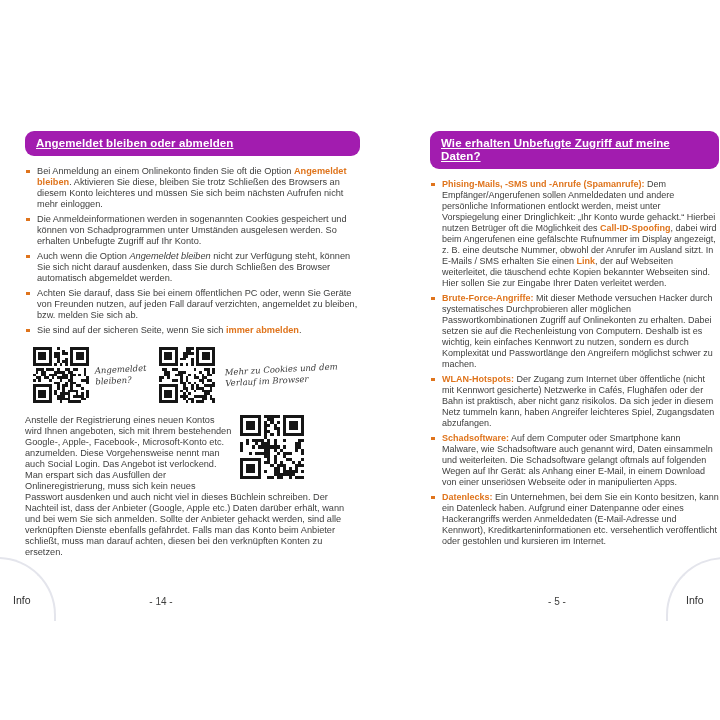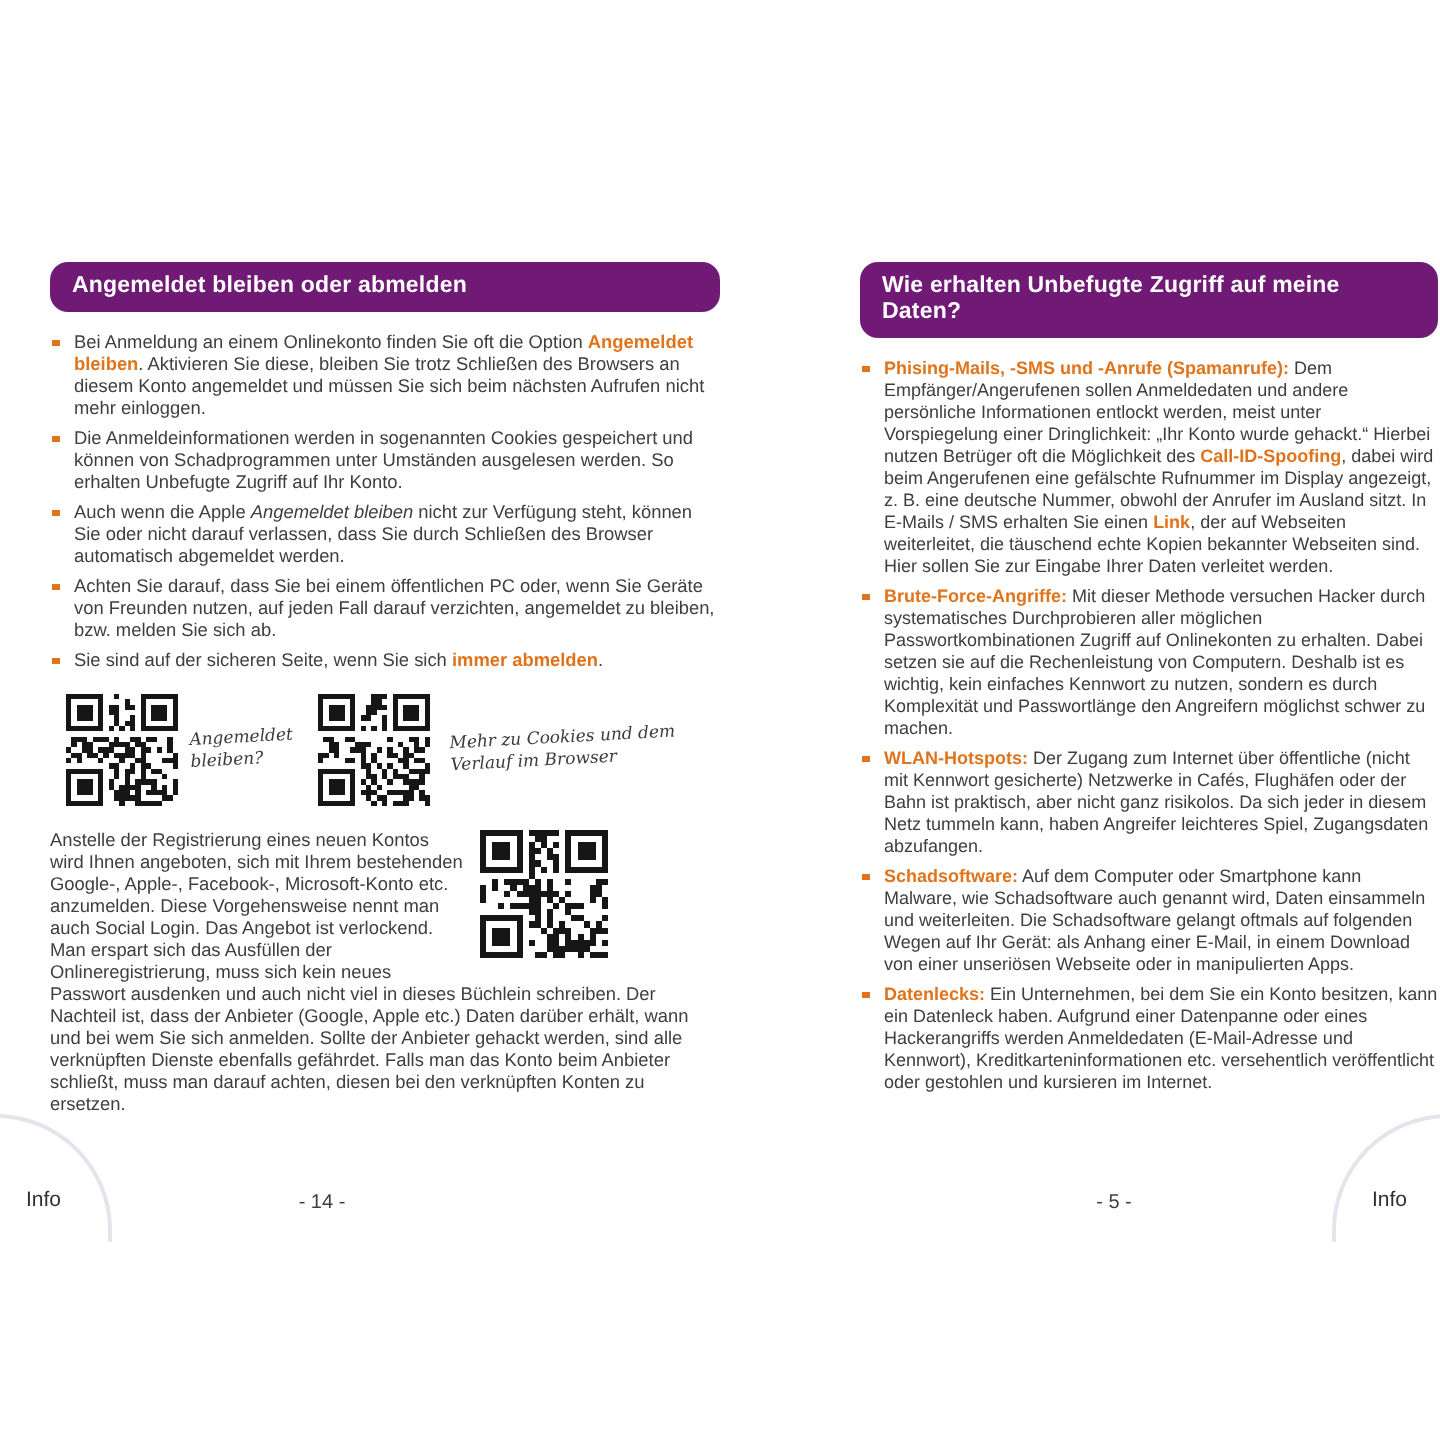--- a/index.html
+++ b/index.html
@@ -5,22 +5,22 @@
   html,body{margin:0;padding:0;background:#ffffff;}
   .canvas{
     position:relative;width:720px;height:720px;background:#ffffff;overflow:hidden;
     font-family:"Liberation Sans",sans-serif;color:#3e3e3d;
   }
   .page{position:absolute;top:131px;}
   .page-left{left:25px;width:335px;}
   .page-right{left:430px;width:289px;}
 
   .header-bar{
-    background:#701a75;color:#ffffff;font-weight:bold;font-size:11.5px;
-    line-height:13px;padding:6px 11px;border-radius:9px;letter-spacing:.1px;
+    background:#a21caf;color:#ffffff;font-weight:bold;font-size:11.5px;
+    line-height:13px;padding:6px 11px;border-radius:9px;letter-spacing:.1px;text-decoration:underline;
   }
   .header-gap{margin-bottom:10px;}
   .header2{margin-top:13px;}
 
   ul.bullets{list-style:none;margin:0;padding:0;font-size:9.2px;line-height:11px;}
   .page-right ul.bullets{font-size:9px;}
   ul.bullets li{position:relative;padding-left:12px;margin-bottom:4px;}
   ul.bullets li .marker{
     position:absolute;left:1px;top:3.5px;width:3.5px;height:3.5px;background:#DF741C;
   }
@@ -54,23 +54,23 @@
 </style>
 </head>
 <body>
 
 <div class="canvas">
 
   <section class="page page-left">
     <div class="header-bar header-gap">Angemeldet bleiben oder abmelden</div>
 
     <ul class="bullets" id="left-bullets">
-        <li><span class="marker"></span><span class="">Bei Anmeldung an einem Onlinekonto finden Sie oft die Option </span><span class="seg-accent">Angemeldet bleiben</span><span class="">. Aktivieren Sie diese, bleiben Sie trotz Schließen des Browsers an diesem Konto angemeldet und müssen Sie sich beim nächsten Aufrufen nicht mehr einloggen.</span></li>
+        <li><span class="marker"></span><span class="">Bei Anmeldung an einem Onlinekonto finden Sie oft die Option </span><span class="seg-accent">Angemeldet bleiben</span><span class="">. Aktivieren Sie diese, bleiben Sie trotz Schließen des Browsers an diesem Konto leichteres und müssen Sie sich beim nächsten Aufrufen nicht mehr einloggen.</span></li>
         <li><span class="marker"></span><span class="">Die Anmeldeinformationen werden in sogenannten Cookies gespeichert und können von Schadprogrammen unter Umständen ausgelesen werden. So erhalten Unbefugte Zugriff auf Ihr Konto.</span></li>
-        <li><span class="marker"></span><span class="">Auch wenn die Apple </span><span class="seg-italic">Angemeldet bleiben</span><span class=""> nicht zur Verfügung steht, können Sie oder nicht darauf verlassen, dass Sie durch Schließen des Browser automatisch abgemeldet werden.</span></li>
+        <li><span class="marker"></span><span class="">Auch wenn die Option </span><span class="seg-italic">Angemeldet bleiben</span><span class=""> nicht zur Verfügung steht, können Sie sich nicht darauf ausdenken, dass Sie durch Schließen des Browser automatisch abgemeldet werden.</span></li>
         <li><span class="marker"></span><span class="">Achten Sie darauf, dass Sie bei einem öffentlichen PC oder, wenn Sie Geräte von Freunden nutzen, auf jeden Fall darauf verzichten, angemeldet zu bleiben, bzw. melden Sie sich ab.</span></li>
         <li><span class="marker"></span><span class="">Sie sind auf der sicheren Seite, wenn Sie sich </span><span class="seg-accent">immer abmelden</span><span class="">.</span></li>
       </ul>
 
     <div class="qr-row">
       <div class="qr">
           <svg viewBox="0 0 21 21" shape-rendering="crispEdges" fill="#161616">
             <rect x="0" y="0" width="21" height="21" fill="#ffffff"></rect>
             <rect x="0" y="0" width="1" height="1"></rect>
             <rect x="1" y="0" width="1" height="1"></rect>

